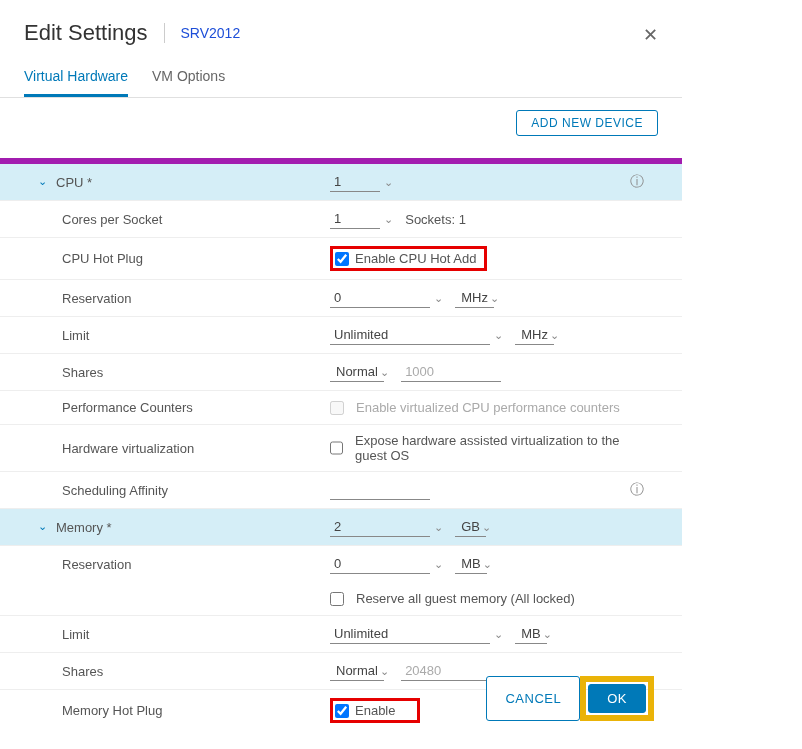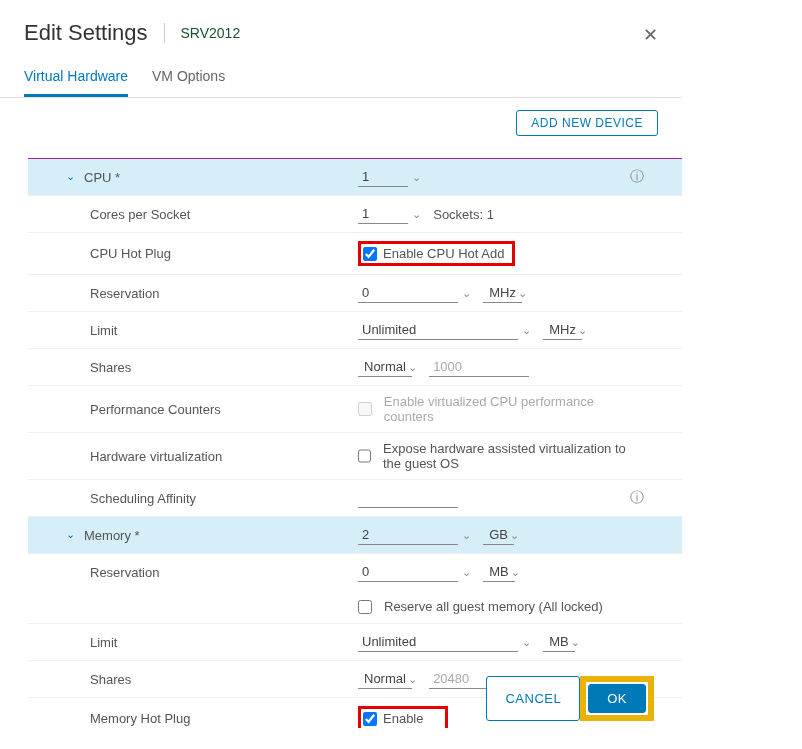--- a/index.html
+++ b/index.html
@@ -1,28 +1,28 @@
 <!DOCTYPE html>
 <html><head>
 <meta charset="utf-8">
 <style>
   * { box-sizing: border-box; margin: 0; padding: 0; font-family: -apple-system, Arial, sans-serif; }
   body { background: #fff; width: 802px; height: 749px; overflow: hidden; position: relative; color: #555; font-size: 13px; }
   .dialog { width: 682px; height: 749px; position: relative; }
   .header { display: flex; align-items: center; padding: 20px 24px 12px 24px; gap: 16px; }
   .title { font-size: 22px; font-weight: 400; color: #333; }
   .vdiv { width: 1px; height: 20px; background: #ccc; }
-  .subtitle { font-size: 14px; color: #14532d; }
+  .subtitle { font-size: 14px; color: #1d4ed8; }
   .close-icon { position: absolute; right: 24px; top: 24px; cursor: pointer; color: #666; font-size: 18px; }
   .tabs { display: flex; padding: 0 24px; border-bottom: 1px solid #e0e0e0; gap: 24px; }
   .tab { padding: 10px 0; color: #666; cursor: pointer; border-bottom: 3px solid transparent; font-size: 14px; }
   .tab.active { color: #0079b8; border-bottom-color: #0079b8; font-weight: 500; }
   .toolbar { display: flex; justify-content: flex-end; padding: 12px 24px 22px 24px; }
   .btn-outline { border: 1px solid #0079b8; color: #0079b8; background: #fff; padding: 5px 14px; font-size: 12px; letter-spacing: 0.5px; cursor: pointer; border-radius: 3px; }
-  .scroll-area { height: 570px; overflow-y: auto; border-top: 1px solid #a21caf; margin-left: 28px; }
+  .scroll-area { height: 570px; overflow-y: auto; border-top: 6px solid #a21caf; }
   .scroll-area::-webkit-scrollbar { width: 12px; }
   .scroll-area::-webkit-scrollbar-thumb { background: #ccc; border-radius: 2px; }
   .scroll-area::-webkit-scrollbar-track { background: #f5f5f5; }
   .row { display: flex; align-items: center; padding: 8px 38px 8px 0; border-bottom: 1px solid #eee; min-height: 34px; }
   .row.head { background: #d5eef7; }
   .row .labelcell { width: 330px; display: flex; align-items: center; }
   .row .labelcell.indent0 { padding-left: 38px; }
   .row .labelcell.indent1 { padding-left: 62px; }
   .row .valcell { flex: 1; display: flex; align-items: center; gap: 12px; }
   .expand { display: inline-block; width: 12px; color: #0079b8; margin-right: 6px; font-size: 11px; transform: translateY(-1px); }

